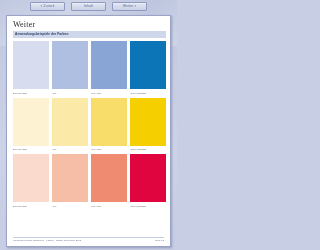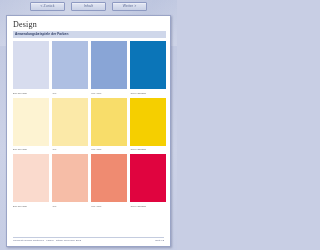--- a/index.html
+++ b/index.html
@@ -175,21 +175,21 @@
   <div class="bg-wash"></div>
 
   <div class="navbar">
     <div class="nav-btn">&lt; Zurück</div>
     <div class="nav-btn">Inhalt</div>
     <div class="nav-btn">Weiter &gt;</div>
   </div>
 
   <div class="page">
 
-    <div class="page-title">Design</div>
+    <div class="page-title">Weiter</div>
 
     <div class="section-bar">
       <div class="section-bar-label">Anwendungsbeispiele der Farben</div>
     </div>
 
     <div class="swatch-grid">
 
       <div class="swatch-row">
         <div class="swatch-cell">
           <div class="swatch-chip" style="background-color: rgb(215, 220, 238);"></div>

